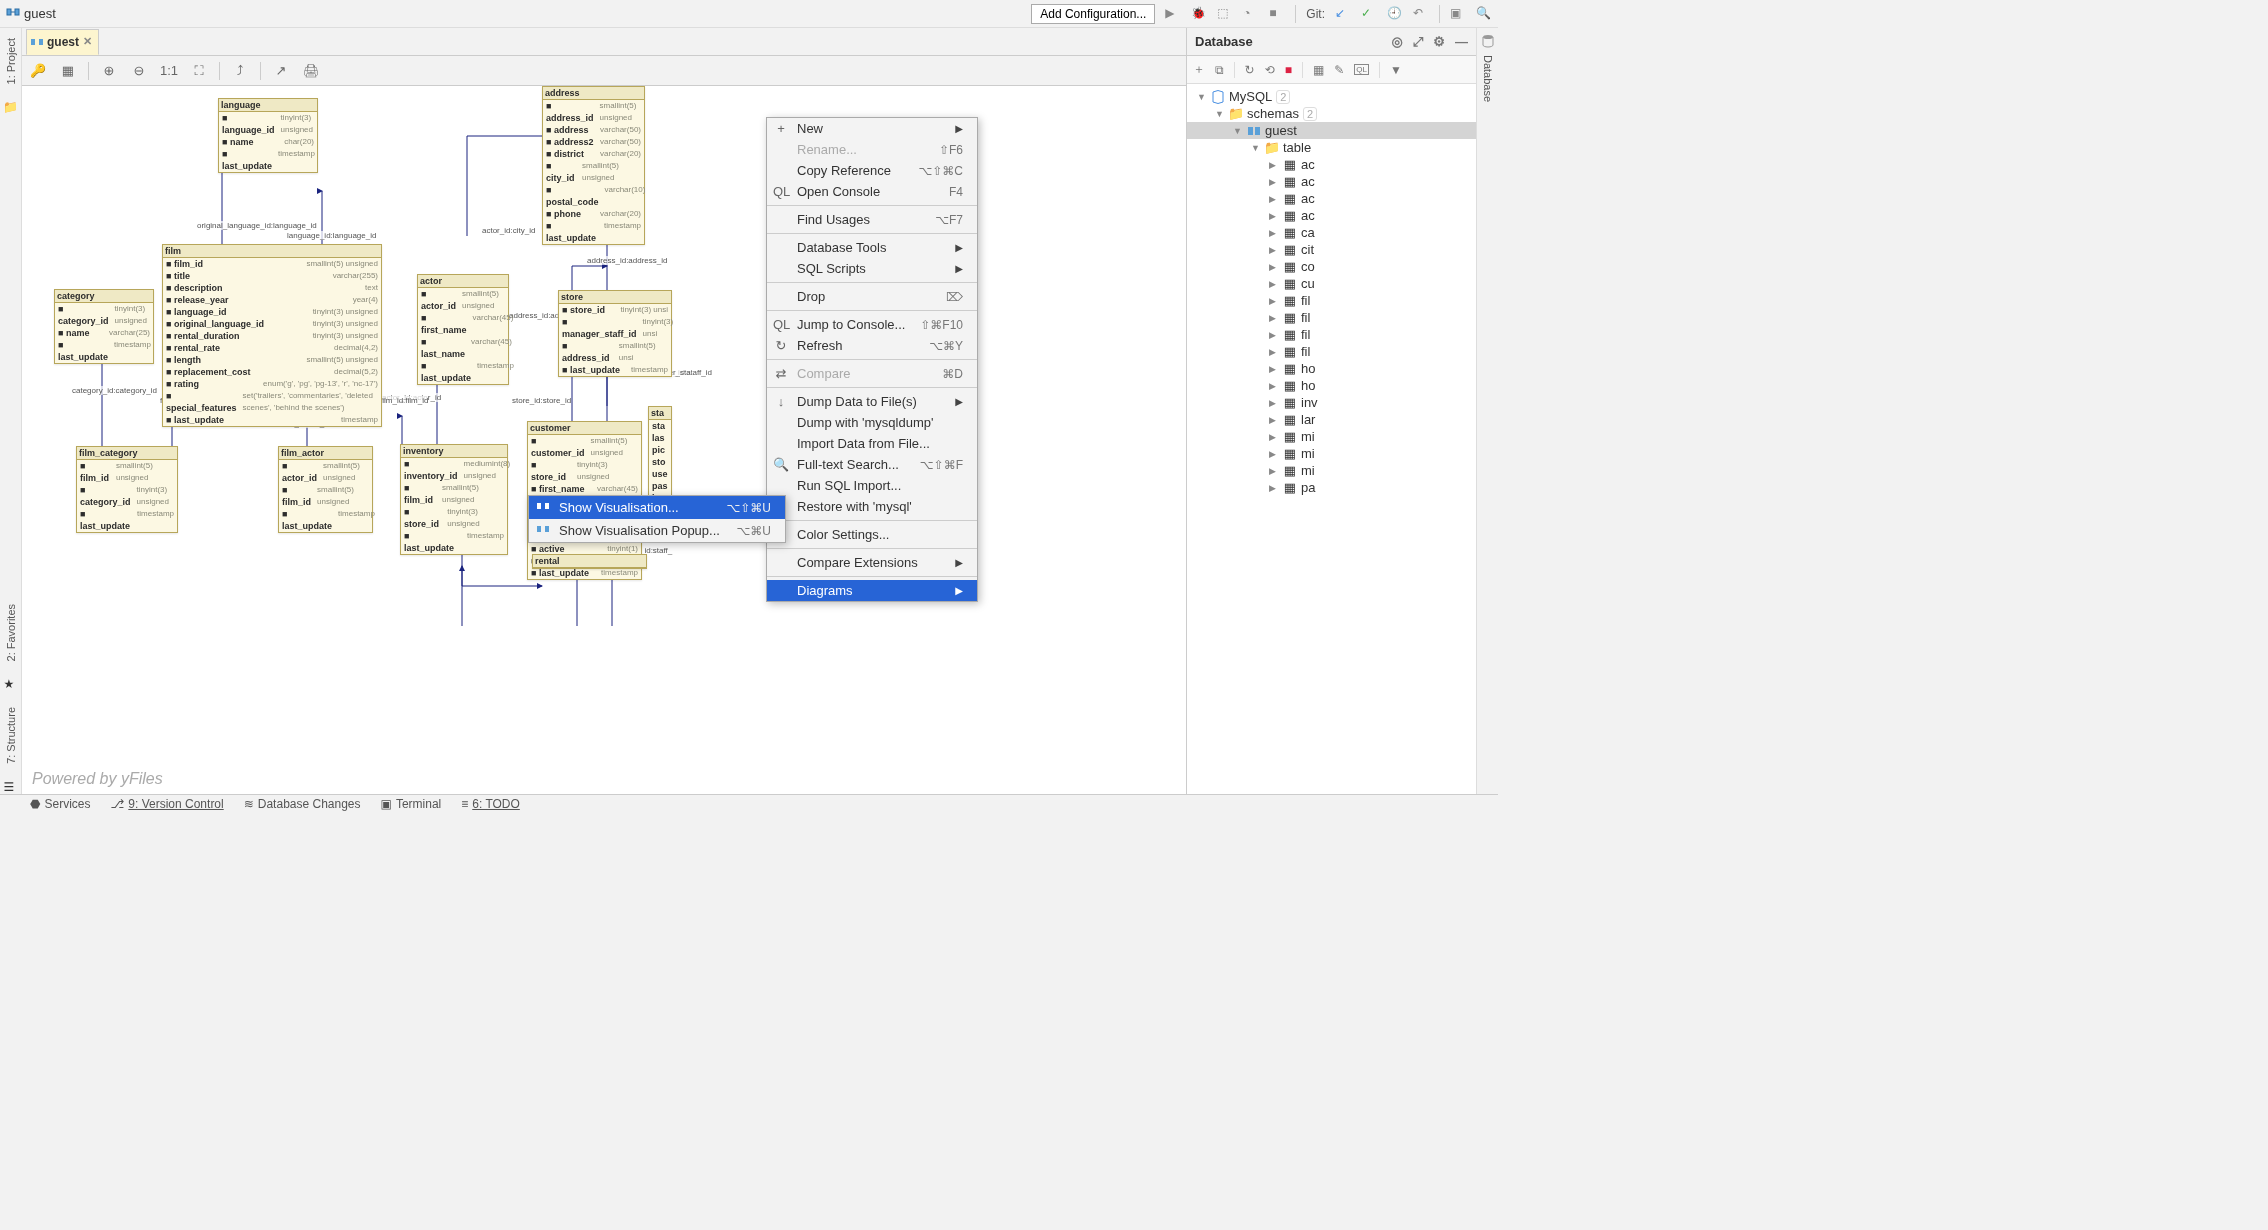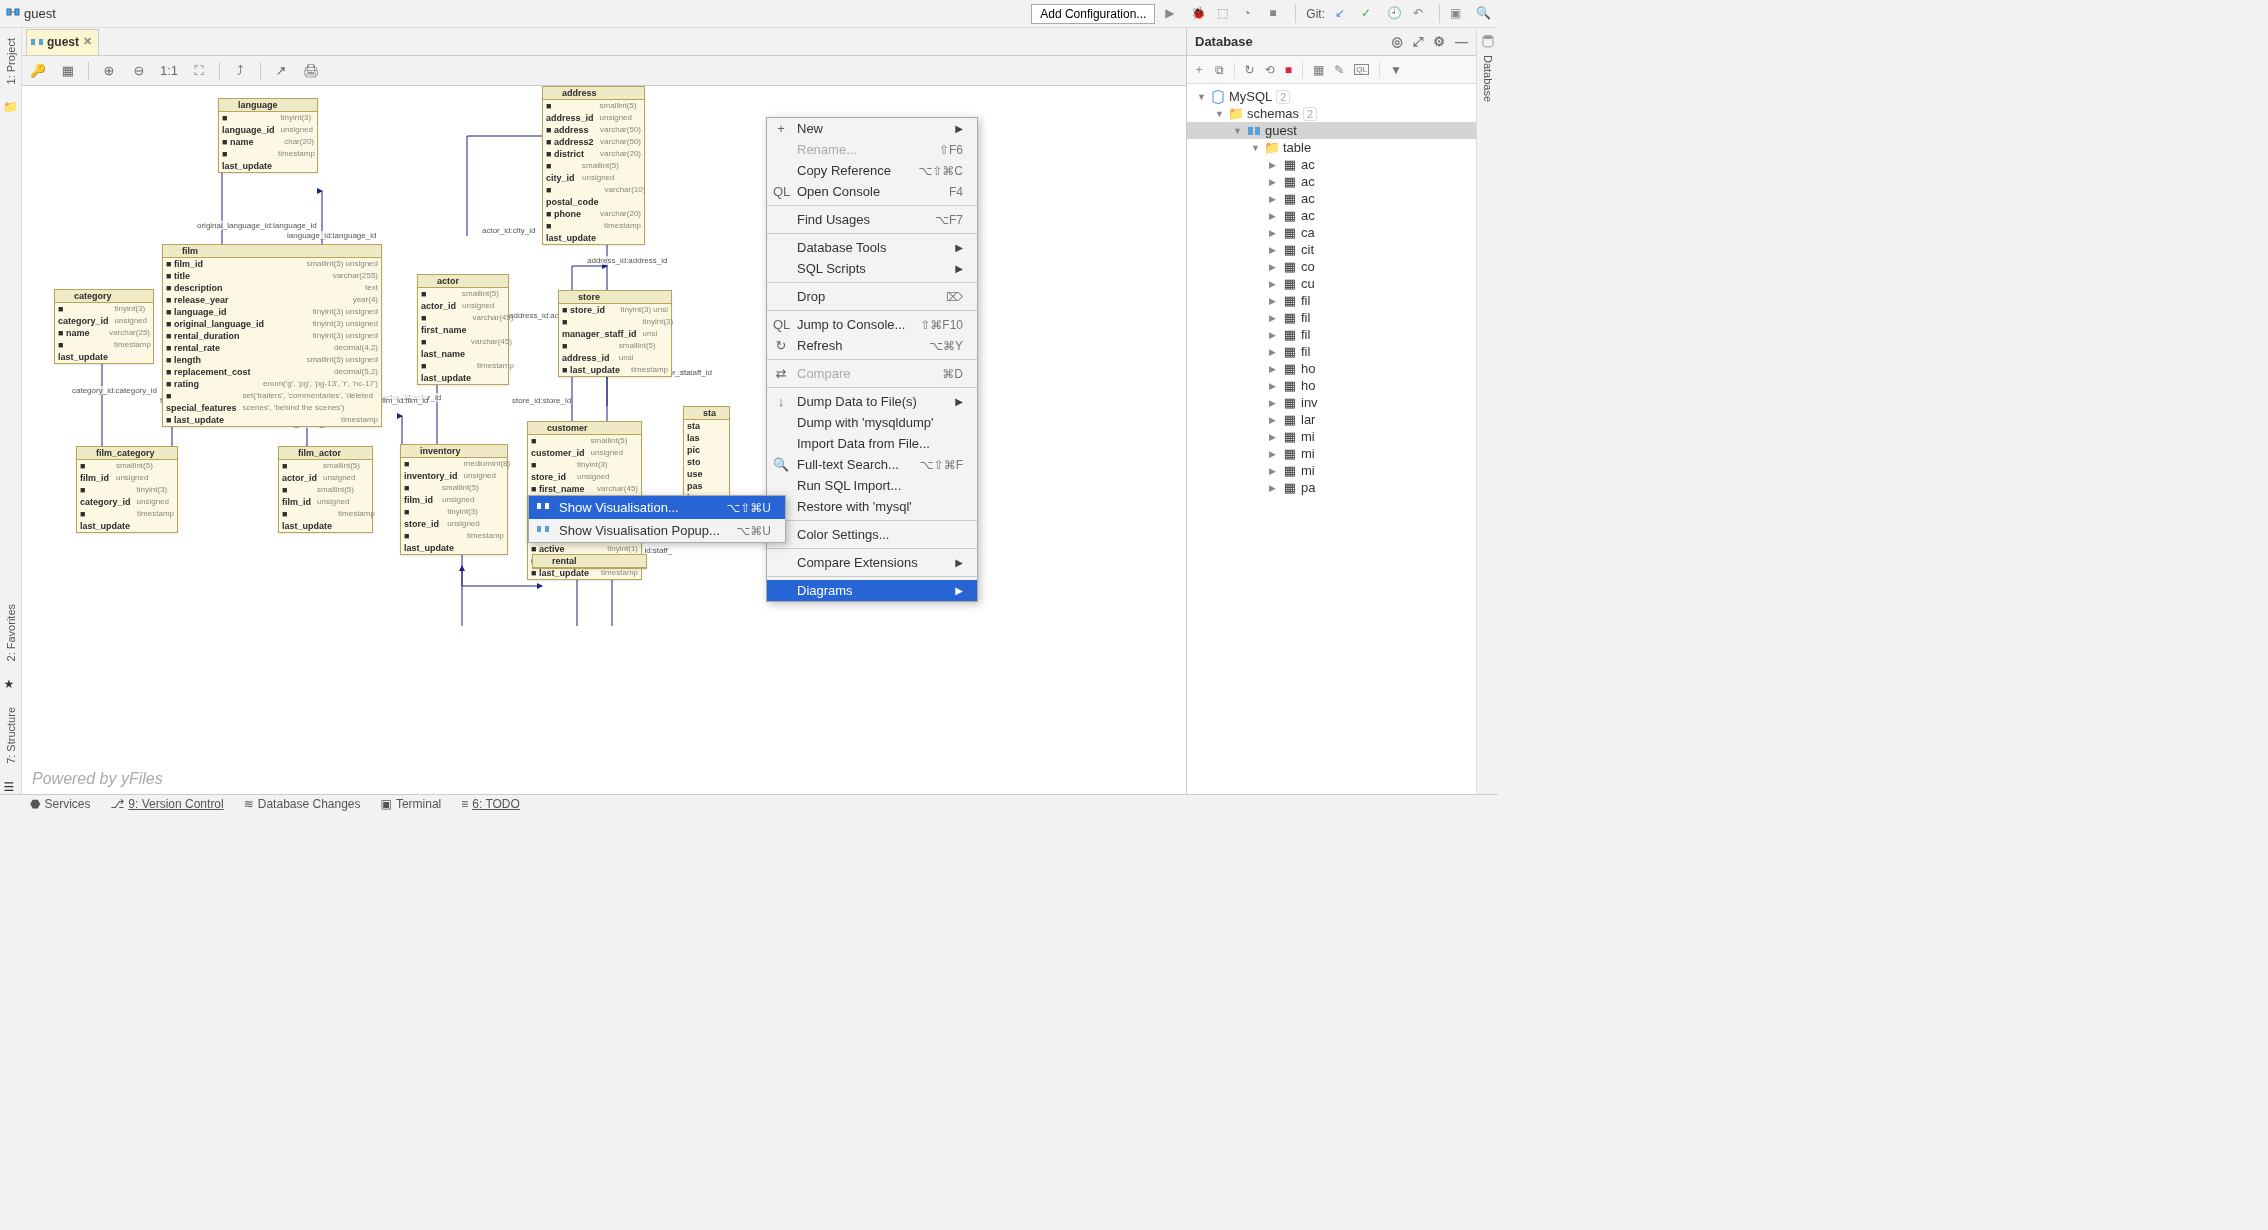--- a/index.html
+++ b/index.html
@@ -29,21 +29,21 @@
 .tab { background: #fdf5cf; border: 1px solid #ccc; border-bottom: 1px solid #fdf5cf; height: 26px; display: flex; align-items: center; gap: 4px; padding: 0 6px 0 4px; font-size: 12px; font-weight: bold; }
 .tab .close { color: #888; font-size: 11px; }
 
 .diag-toolbar { height: 30px; background: #f2f2f2; border-bottom: 1px solid #ccc; display: flex; align-items: center; padding: 0 6px; gap: 10px; }
 .diag-toolbar .btn { width: 20px; height: 20px; display: flex; align-items: center; justify-content: center; color: #666; cursor: pointer; font-size: 13px; }
 .diag-toolbar .sep { width: 1px; height: 18px; background: #ccc; }
 
 .canvas { position: absolute; left: 0; top: 58px; right: 0; bottom: 0; background: #fff; overflow: hidden; }
 .canvas svg { position: absolute; left: 0; top: 0; }
 .tbl { position: absolute; background: #fcf8e3; border: 1px solid #b7a65a; font-size: 9px; box-shadow: 0 1px 2px rgba(0,0,0,.1); }
-.tbl .hdr { background: #efe9c5; border-bottom: 1px solid #b7a65a; padding: 1px 19px; font-weight: bold; color: #2d2d2d; display: flex; align-items: center; gap: 2px; }
+.tbl .hdr { background: #efe9c5; border-bottom: 1px solid #b7a65a; padding: 1px 2px; font-weight: bold; color: #2d2d2d; display: flex; align-items: center; gap: 2px; }
 .tbl .row { padding: 0 3px; display: flex; justify-content: space-between; gap: 6px; line-height: 12px; }
 .tbl .row .n { color: #2d2d2d; font-weight: bold; }
 .tbl .row .t { color: #8a8a7a; font-size: 8px; }
 .rel-lbl { position: absolute; font-size: 8px; color: #555; background: rgba(255,255,255,.7); }
 .powered { position: absolute; left: 10px; bottom: 6px; color: #aaa; font-size: 16px; font-style: italic; }
 
 
 .dbtool { width: 290px; background: #fff; border-left: 1px solid #ccc; display: flex; flex-direction: column; }
 .dbtool .title { height: 28px; background: #f2f2f2; border-bottom: 1px solid #ccc; display: flex; align-items: center; padding: 0 8px; font-weight: bold; font-size: 13px; }
 .dbtool .title .ticons { margin-left: auto; display: flex; gap: 10px; color: #777; }
@@ -464,21 +464,21 @@
             <div class="row">
               <span class="n">■ last_update</span>
               <span class="t">timestamp</span>
             </div>
           </div>
         </div>
       <div class="tbl" style="left:510px;top:468px;width:115px">
           <div class="hdr">rental</div>
         </div>
 
-      <div class="tbl" style="left:661px;top:320px;width:47px">
+      <div class="tbl" style="left:626px;top:320px;width:24px">
           <div class="hdr">sta</div>
         <div class="row">
             <span class="n">sta</span>
           </div>
         <div class="row">
             <span class="n">las</span>
           </div>
         <div class="row">
             <span class="n">pic</span>
           </div>

